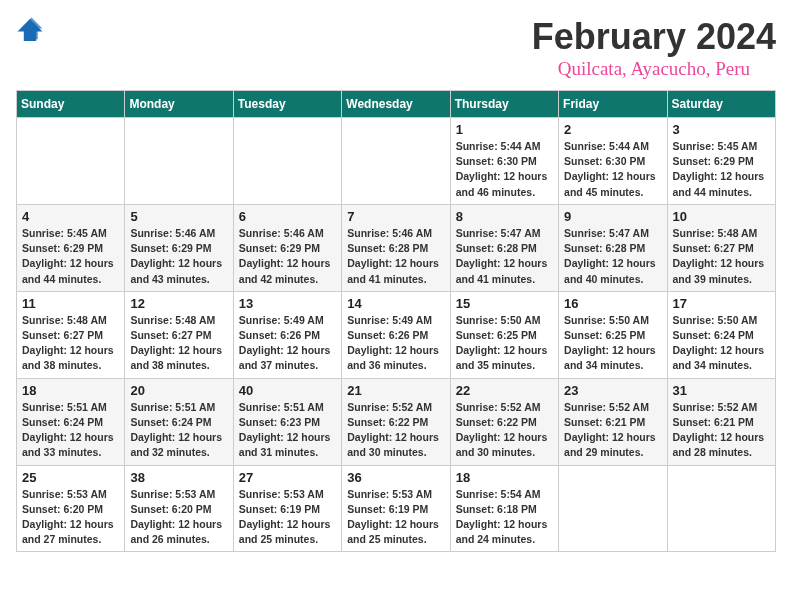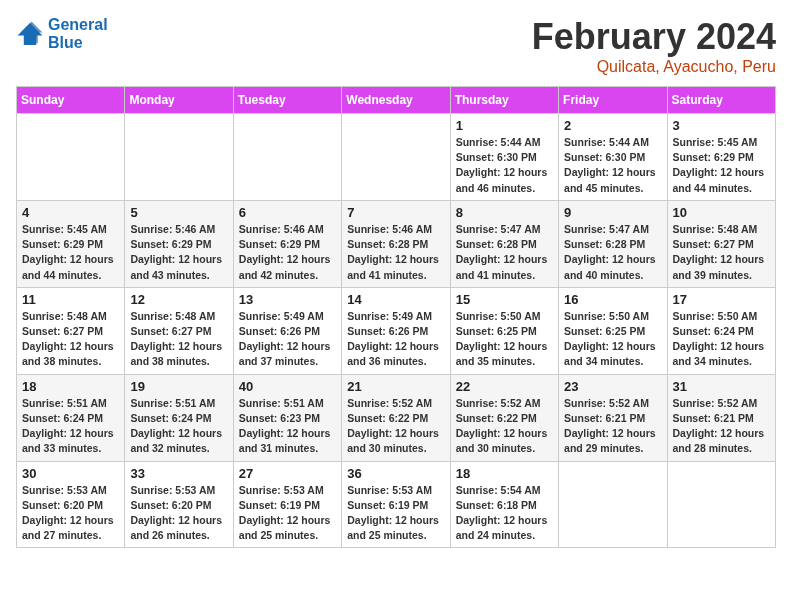--- a/index.html
+++ b/index.html
@@ -19,38 +19,39 @@
     .logo {
       display: flex;
       align-items: center;
       gap: 4px;
     }
     .logo-icon {
       width: 28px;
       height: 28px;
     }
     .title-area {
-      text-align: right;
+      text-align: center;
     }
     .main-title {
       font-size: 36px;
       font-weight: bold;
       color: #333;
     }
     .subtitle {
-      font-size: 16px;
-      color: #c2410c;
+      font-size: 19px;
+      color: #ec4899;
+      font-family: Liberation Serif, serif;
     }
     table {
       width: 100%;
       border-collapse: collapse;
       font-size: 11px;
     }
     th {
-      background-color: #d946ef;
+      background-color: #0f766e;
       color: #fff;
       padding: 6px 4px;
       text-align: left;
       font-size: 12px;
       font-weight: bold;
       border: 1px solid #ccc;
     }
     td {
       border: 1px solid #ccc;
       padding: 4px 5px;
@@ -80,24 +81,20 @@
 </head>
 <body>
 
 <div class="header-area">
   <div class="logo">
     <svg class="logo-icon" viewBox="0 0 36 36" xmlns="http://www.w3.org/2000/svg">
       <polygon points="18,4 34,20 26,20 26,32 10,32 10,20 2,20" fill="#1a6bb5"></polygon>
       <polygon points="22,4 36,18 28,18 28,32 34,32 34,36 2,36 2,32 8,32 8,18 0,18" fill="none"></polygon>
       <path d="M20,2 L34,16 L28,16 L28,30 L12,30 L12,16 L6,16 Z" fill="#1a6bb5" opacity="0.7"></path>
     </svg>
-    <div>
-      <div style="font-size:16px;font-weight:bold;color:#1a6bb5;">General</div>
-      <div style="font-size:16px;font-weight:bold;color:#1a6bb5;">Blue</div>
-    </div>
   </div>
   <div class="title-area">
     <div class="main-title">February 2024</div>
     <div class="subtitle">Quilcata, Ayacucho, Peru</div>
   </div>
 </div>
 
 <table>
   <thead>
     <tr id="header-row">
@@ -188,21 +185,21 @@
           <div class="day-num">17</div>
           <div class="day-info">Sunrise: 5:50 AM<br>Sunset: 6:24 PM<br>Daylight: 12 hours<br>and 34 minutes.</div>
         </td>
       </tr>
       <tr>
         <td>
           <div class="day-num">18</div>
           <div class="day-info">Sunrise: 5:51 AM<br>Sunset: 6:24 PM<br>Daylight: 12 hours<br>and 33 minutes.</div>
         </td>
         <td>
-          <div class="day-num">19</div>
+          <div class="day-num">20</div>
           <div class="day-info">Sunrise: 5:51 AM<br>Sunset: 6:24 PM<br>Daylight: 12 hours<br>and 32 minutes.</div>
         </td>
         <td>
           <div class="day-num">40</div>
           <div class="day-info">Sunrise: 5:51 AM<br>Sunset: 6:23 PM<br>Daylight: 12 hours<br>and 31 minutes.</div>
         </td>
         <td>
           <div class="day-num">21</div>
           <div class="day-info">Sunrise: 5:52 AM<br>Sunset: 6:22 PM<br>Daylight: 12 hours<br>and 30 minutes.</div>
         </td>
@@ -214,25 +211,25 @@
           <div class="day-num">23</div>
           <div class="day-info">Sunrise: 5:52 AM<br>Sunset: 6:21 PM<br>Daylight: 12 hours<br>and 29 minutes.</div>
         </td>
         <td>
           <div class="day-num">31</div>
           <div class="day-info">Sunrise: 5:52 AM<br>Sunset: 6:21 PM<br>Daylight: 12 hours<br>and 28 minutes.</div>
         </td>
       </tr>
       <tr>
         <td>
-          <div class="day-num">30</div>
+          <div class="day-num">25</div>
           <div class="day-info">Sunrise: 5:53 AM<br>Sunset: 6:20 PM<br>Daylight: 12 hours<br>and 27 minutes.</div>
         </td>
         <td>
-          <div class="day-num">33</div>
+          <div class="day-num">38</div>
           <div class="day-info">Sunrise: 5:53 AM<br>Sunset: 6:20 PM<br>Daylight: 12 hours<br>and 26 minutes.</div>
         </td>
         <td>
           <div class="day-num">27</div>
           <div class="day-info">Sunrise: 5:53 AM<br>Sunset: 6:19 PM<br>Daylight: 12 hours<br>and 25 minutes.</div>
         </td>
         <td>
           <div class="day-num">36</div>
           <div class="day-info">Sunrise: 5:53 AM<br>Sunset: 6:19 PM<br>Daylight: 12 hours<br>and 25 minutes.</div>
         </td>

